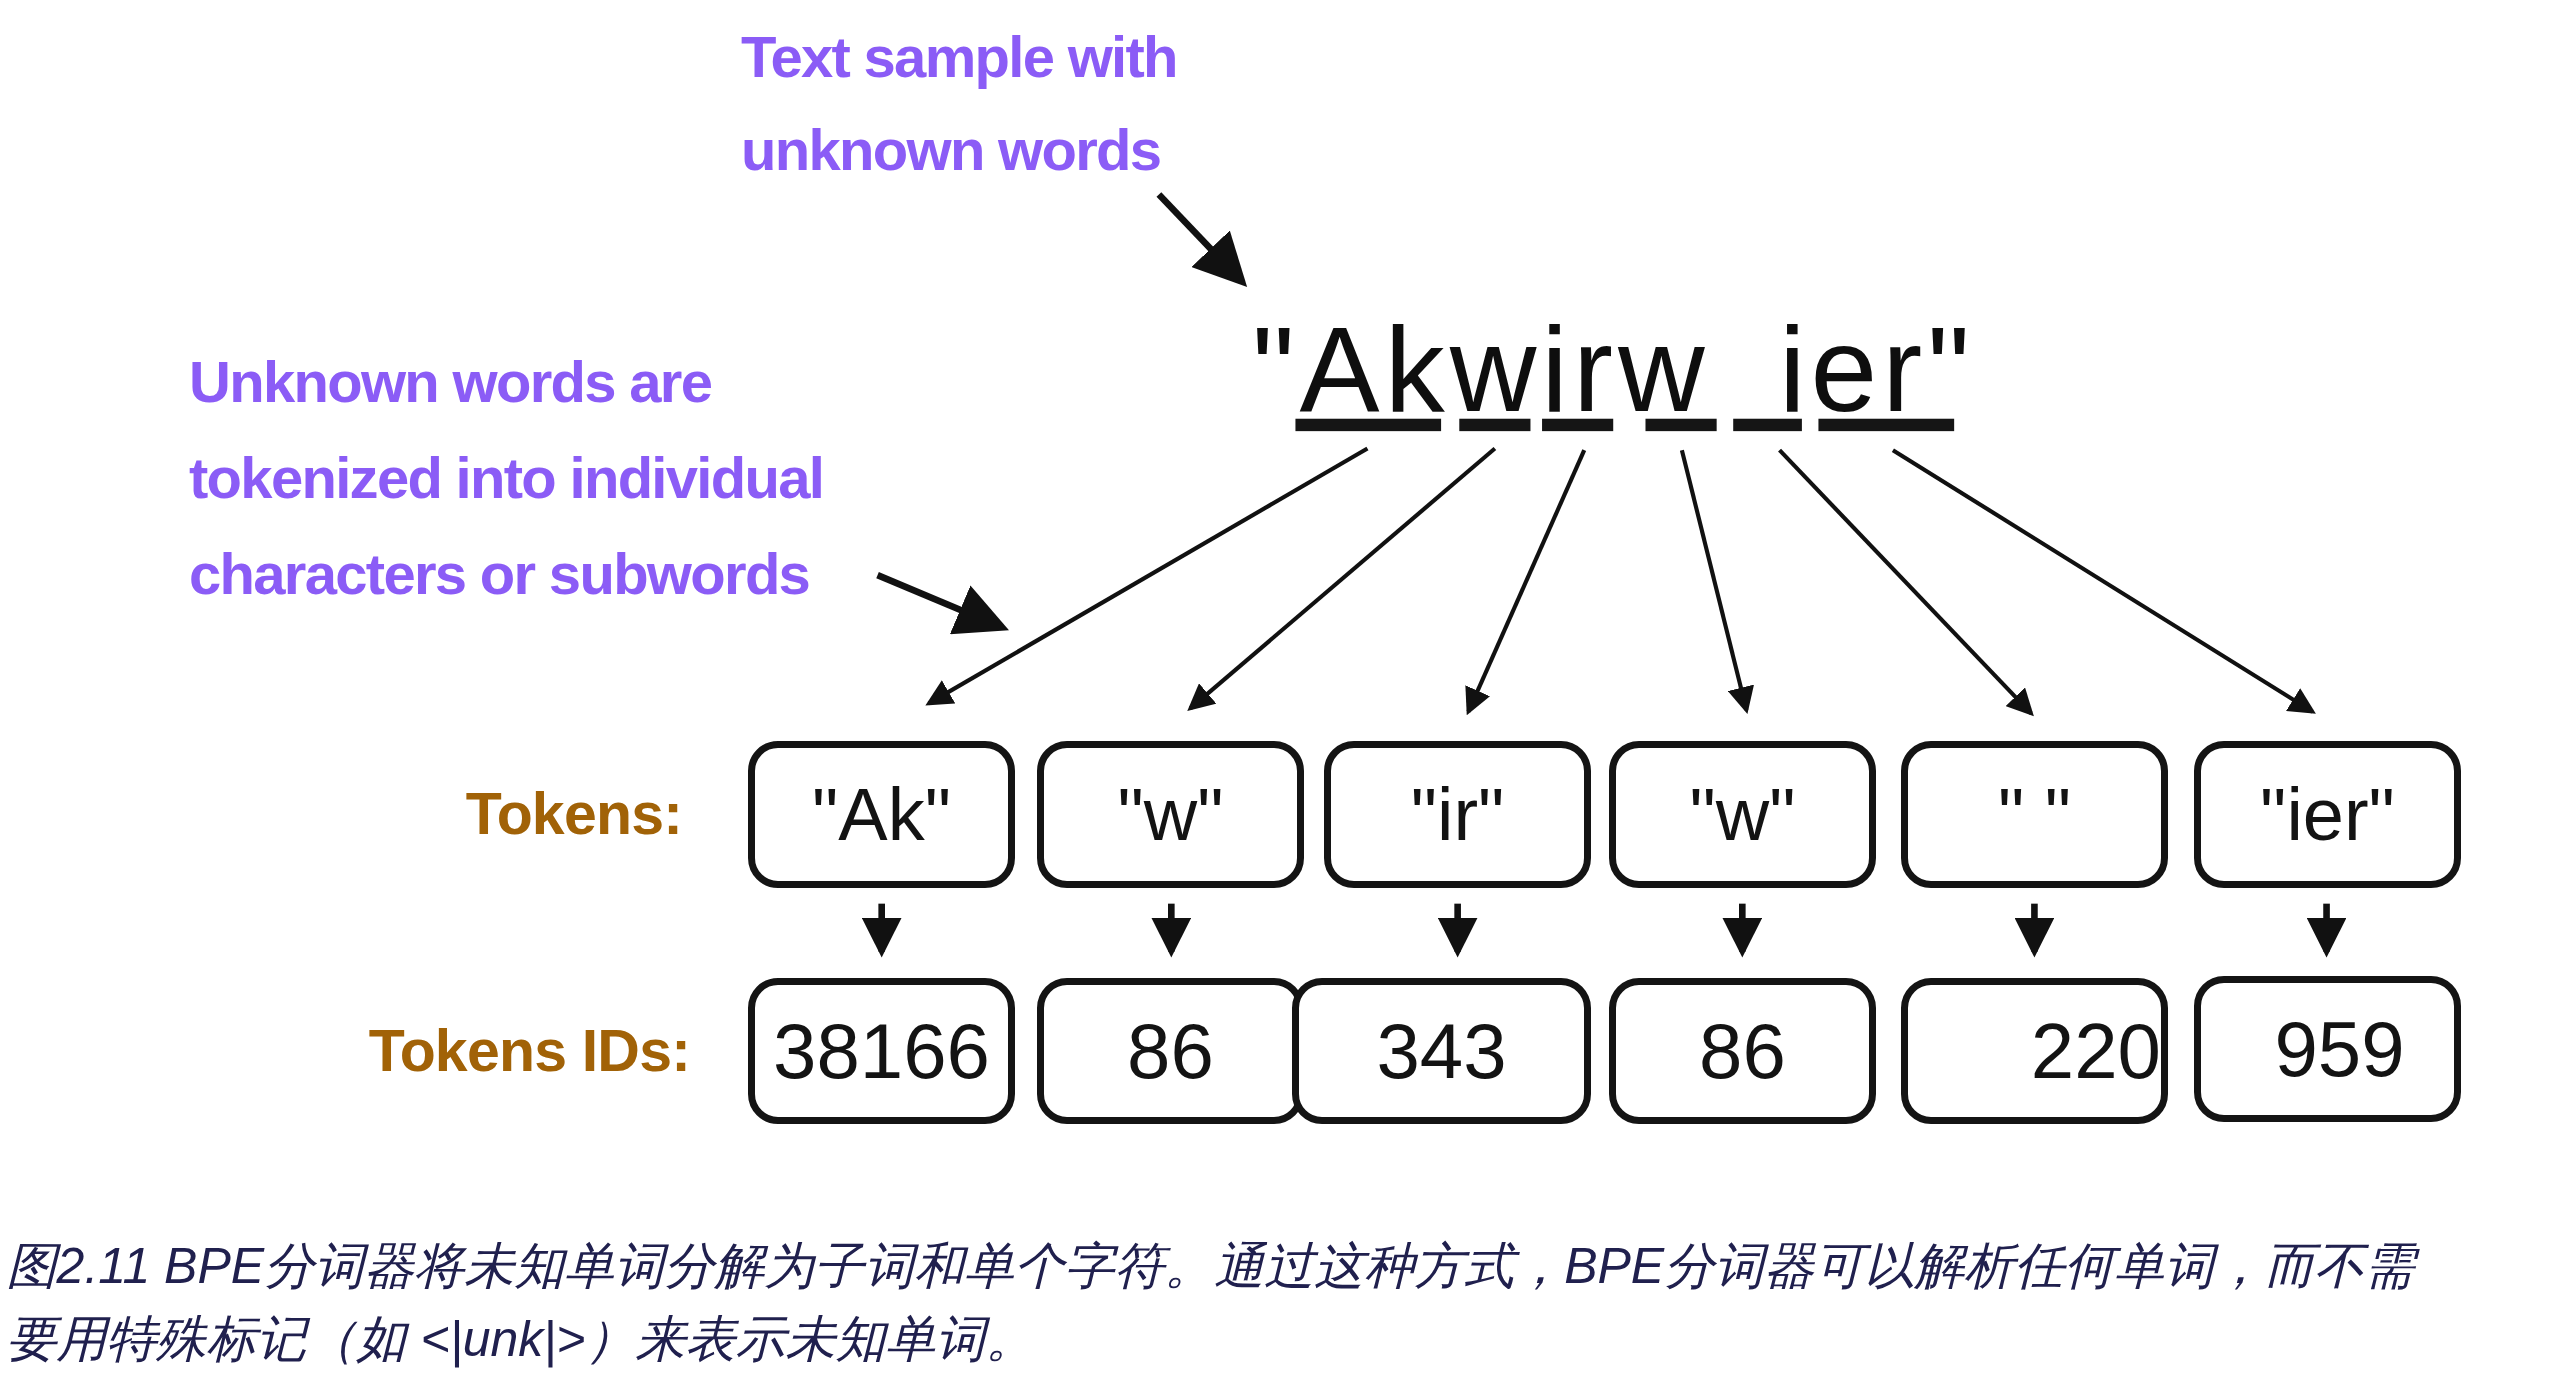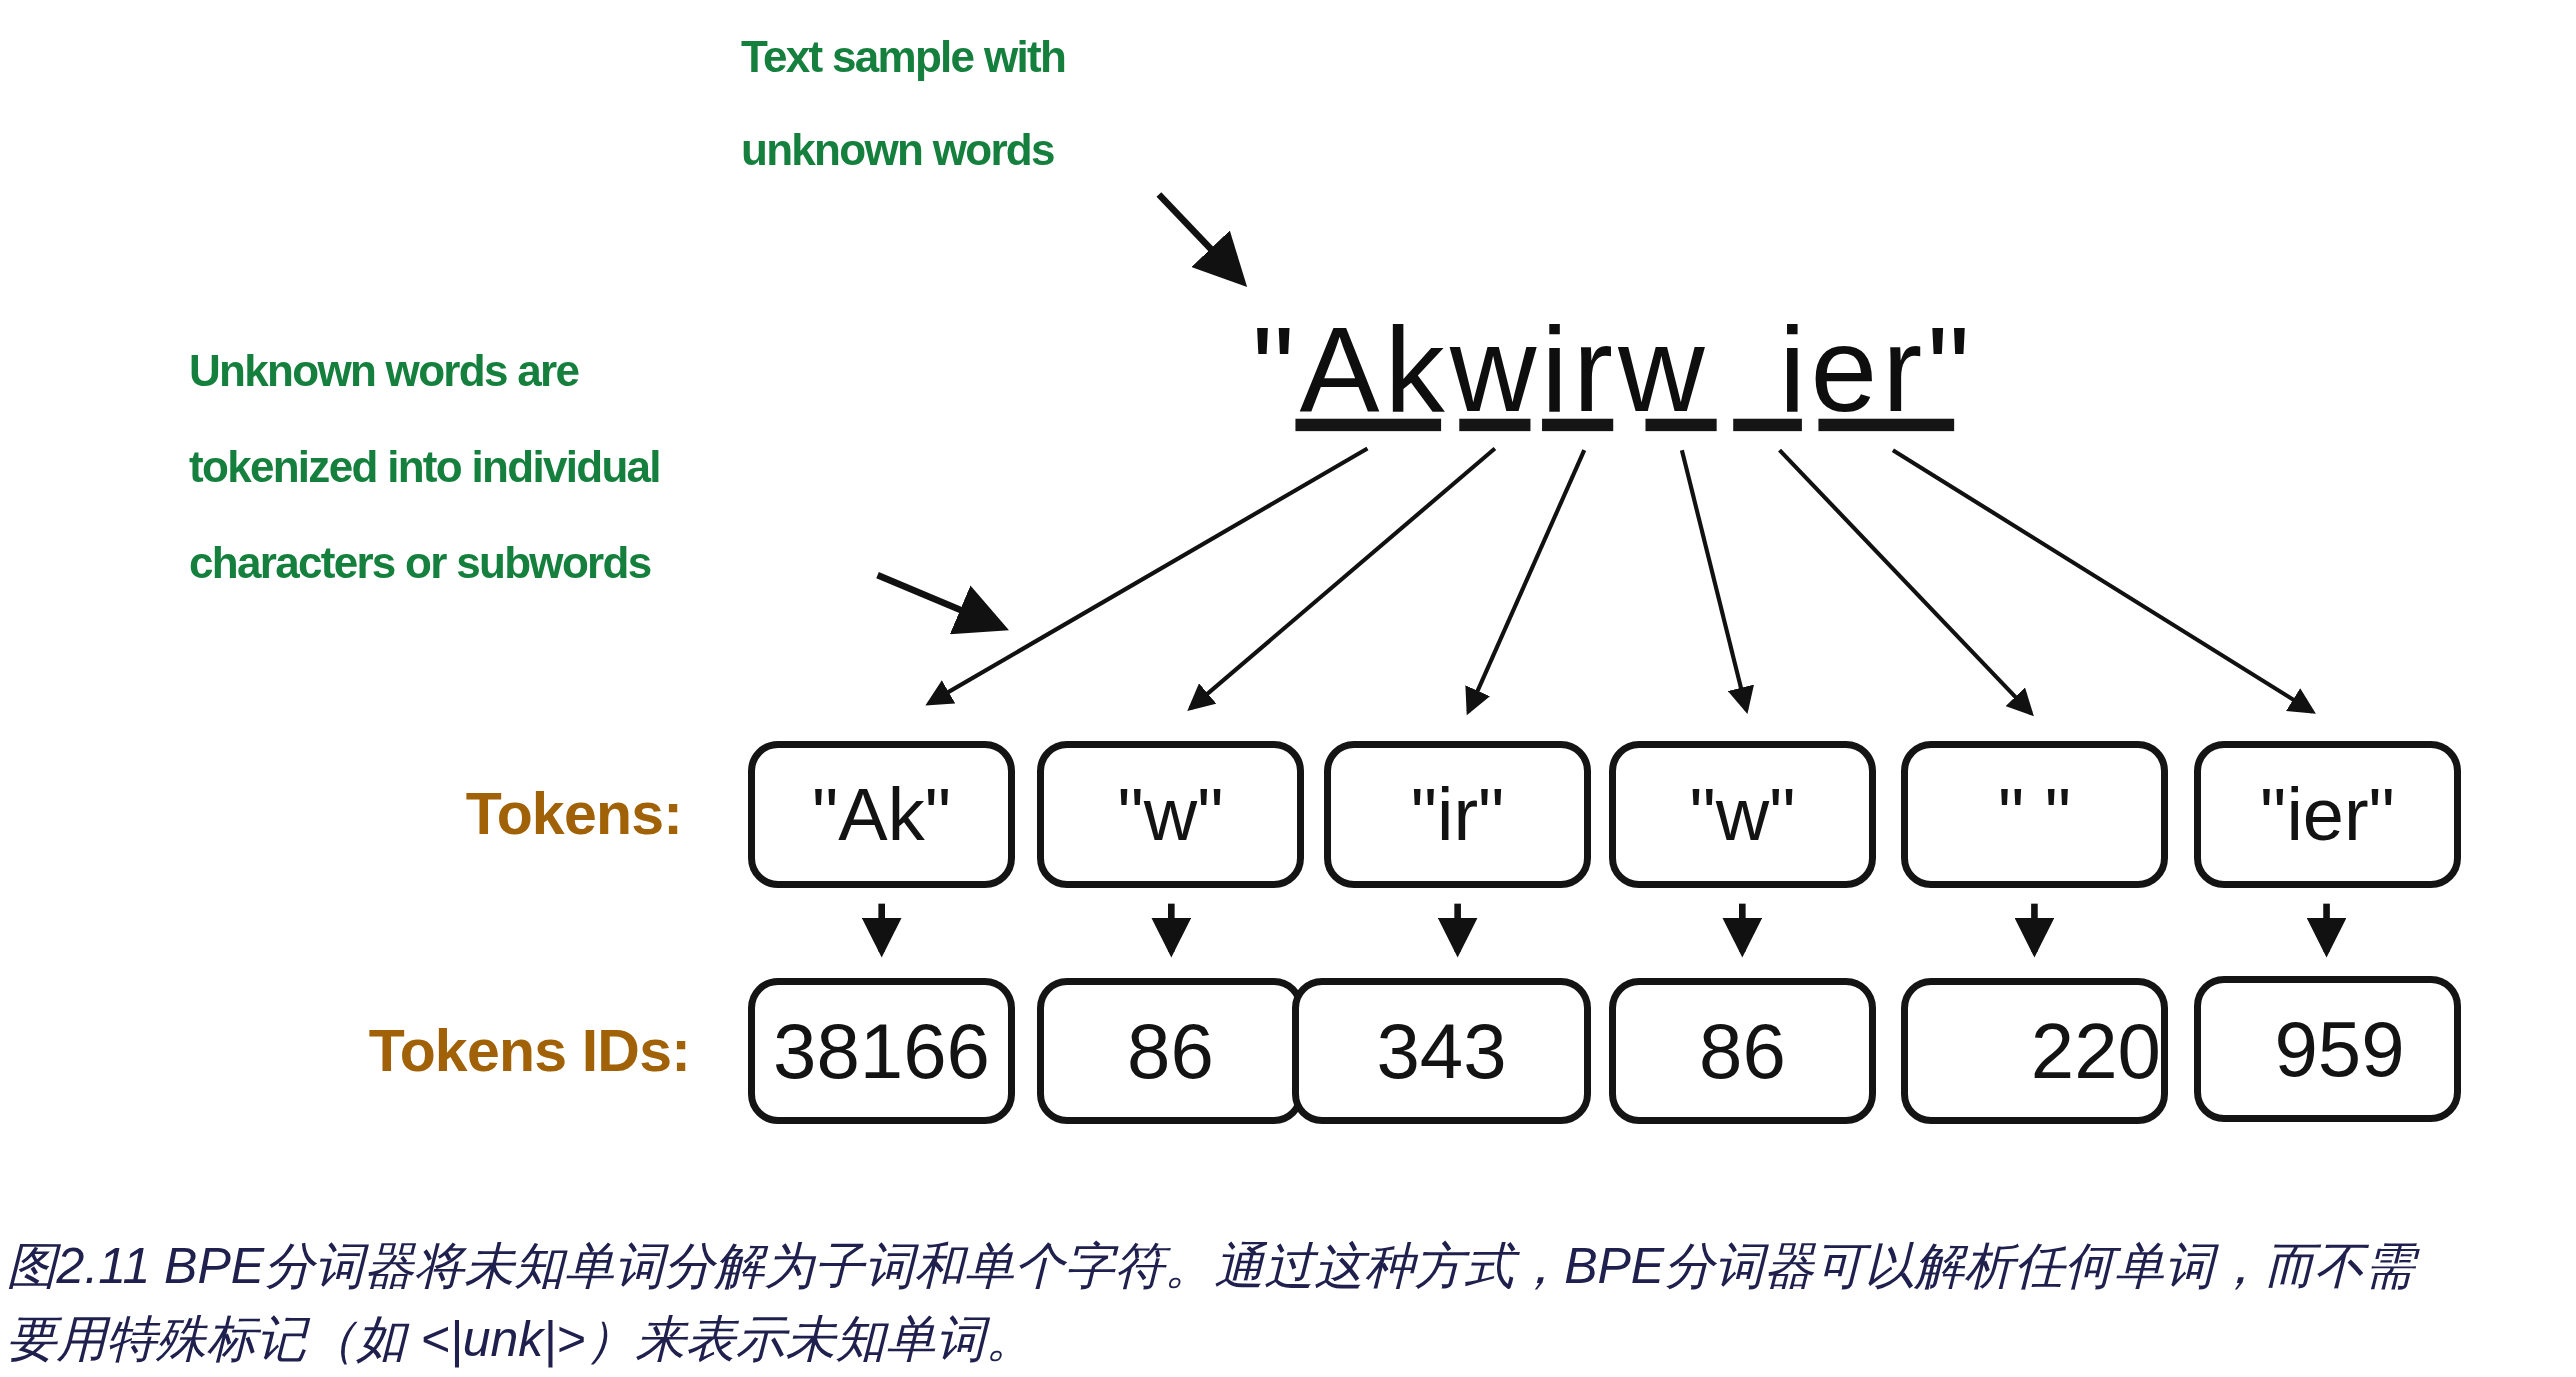--- a/index.html
+++ b/index.html
@@ -1,20 +1,20 @@
 <!DOCTYPE html>
 <html style="font-size:13.2px"><head>
 <meta charset="utf-8">
 <style>
   html,body{margin:0;padding:0;background:#fff;}
   #figure{position:relative;width:2576px;height:1377px;background:#ffffff;overflow:hidden;
           font-family:"Liberation Sans",sans-serif;color:#111;}
   .abs{position:absolute;}
-  .annot{font-weight:bold;font-size:44px;letter-spacing:-1.7px;line-height:93px;
-         white-space:pre-line;color:#15803d;}
+  .annot{font-weight:bold;font-size:58px;letter-spacing:-1.7px;line-height:93px;
+         white-space:pre-line;color:#8b5cf6;}
   #word-sample{font-size:120px;letter-spacing:5px;word-spacing:31px;white-space:nowrap;
                color:#0e0e0e;}
   .row-label{font-weight:bold;font-size:59px;letter-spacing:-0.8px;text-align:right;color:#a16207;}
   .tok-box{box-sizing:border-box;border:7.4px solid #141414;border-radius:30px;background:#fff;
            text-align:center;color:#131313;}
   .tok-box .txt{display:block;}
   #caption{font-size:50px;line-height:73px;white-space:pre-line;letter-spacing:0px;font-style:italic;}
   svg{position:absolute;left:0;top:0;}
 </style>
 </head>
@@ -66,21 +66,21 @@
       <line x1="1761" y1="1092" x2="1761" y2="1150" marker-end="url(#ah-m)"></line>
       <line x1="2105" y1="1092" x2="2105" y2="1150" marker-end="url(#ah-m)"></line>
       <line x1="2458" y1="1092" x2="2458" y2="1150" marker-end="url(#ah-m)"></line>
       <line x1="2811" y1="1092" x2="2811" y2="1150" marker-end="url(#ah-m)"></line>
     </g>
   </svg>
 
   <div class="abs annot" style="left:741px;top:10px;">Text sample with
 unknown words</div>
 
-  <div class="abs annot" style="left:189px;top:323px;line-height:96px;">Unknown words are
+  <div class="abs annot" style="left:189px;top:334px;line-height:96px;">Unknown words are
 tokenized into individual
 characters or subwords</div>
 
   <div class="abs" id="word-sample" style="left:1252px;top:300px;">"Akwirw ier"</div>
 
   <div class="abs row-label" style="left:331px;top:741px;width:351px;line-height:147px;">Tokens:</div>
 
   <div class="abs tok-box" style="left:748px;top:741px;width:267px;height:147px;font-size:74px;line-height:134px;">
       <span class="txt">"Ak"</span>
     </div>

